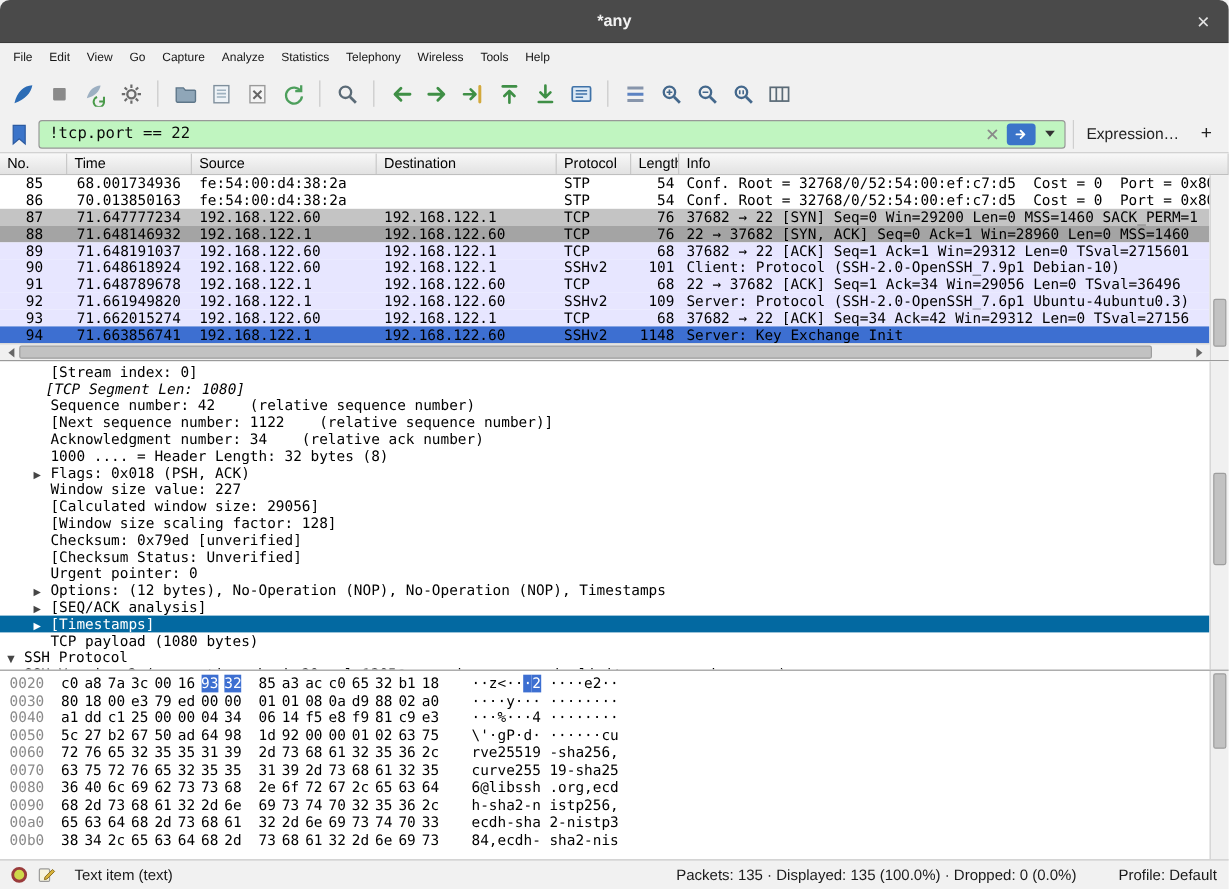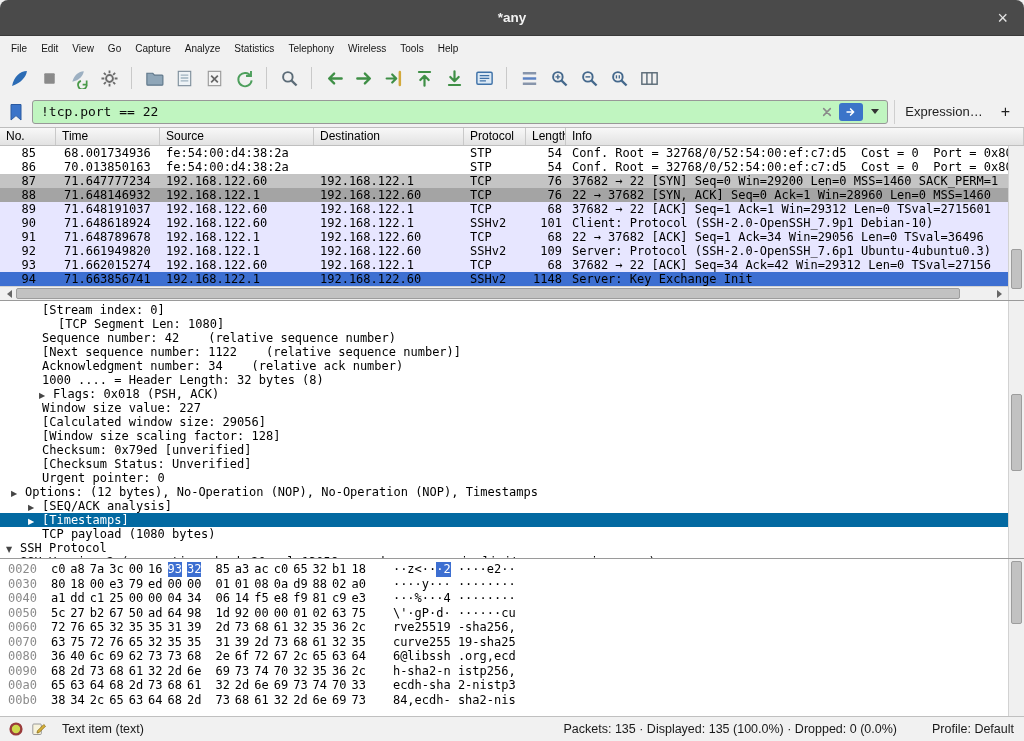--- a/index.html
+++ b/index.html
@@ -292,33 +292,33 @@
       <div class="hs-thumb"></div>
       <div class="hs-arrow hs-right">
           <div class="tri-r"></div>
         </div>
     </div>
   </div>
 
   <div class="details">
     <div class="details-body">
         <div class="drow" style="padding-left: 42px;"><span>[Stream index: 0]</span></div>
-        <div class="drow" style="padding-left: 58px;"><span>[TCP Segment Len: 1080]</span></div>
+        <div class="drow" style="padding-left: 38px; font-style: italic;"><span>[TCP Segment Len: 1080]</span></div>
         <div class="drow" style="padding-left: 42px;"><span>Sequence number: 42    (relative sequence number)</span></div>
         <div class="drow" style="padding-left: 42px;"><span>[Next sequence number: 1122    (relative sequence number)]</span></div>
         <div class="drow" style="padding-left: 42px;"><span>Acknowledgment number: 34    (relative ack number)</span></div>
         <div class="drow" style="padding-left: 42px;"><span>1000 .... = Header Length: 32 bytes (8)</span></div>
-        <div class="drow" style="padding-left: 39px;"><span class="darrow">▶</span><span>Flags: 0x018 (PSH, ACK)</span></div>
+        <div class="drow" style="padding-left: 28px;"><span class="darrow">▶</span><span>Flags: 0x018 (PSH, ACK)</span></div>
         <div class="drow" style="padding-left: 42px;"><span>Window size value: 227</span></div>
         <div class="drow" style="padding-left: 42px;"><span>[Calculated window size: 29056]</span></div>
         <div class="drow" style="padding-left: 42px;"><span>[Window size scaling factor: 128]</span></div>
         <div class="drow" style="padding-left: 42px;"><span>Checksum: 0x79ed [unverified]</span></div>
         <div class="drow" style="padding-left: 42px;"><span>[Checksum Status: Unverified]</span></div>
         <div class="drow" style="padding-left: 42px;"><span>Urgent pointer: 0</span></div>
-        <div class="drow" style="padding-left: 11px;"><span class="darrow">▶</span><span>Options: (12 bytes), No-Operation (NOP), No-Operation (NOP), Timestamps</span></div>
+        <div class="drow" style="padding-left: 28px;"><span class="darrow">▶</span><span>Options: (12 bytes), No-Operation (NOP), No-Operation (NOP), Timestamps</span></div>
         <div class="drow" style="padding-left: 28px;"><span class="darrow">▶</span><span>[SEQ/ACK analysis]</span></div>
         <div class="drow dsel" style="padding-left: 28px;"><span class="darrow">▶</span><span>[Timestamps]</span></div>
         <div class="drow" style="padding-left: 42px;"><span>TCP payload (1080 bytes)</span></div>
         <div class="drow" style="padding-left: 6px;"><span class="darrow">▼</span><span>SSH Protocol</span></div>
         <div class="drow" style="padding-left: 20px;"><span>SSH Version 2 (encryption:chacha20-poly1305@openssh.com mac:&lt;implicit&gt; compression:none)</span></div>
       </div>
     <div class="details-vscroll">
       <div class="vthumb" style="top:36%;height:30%;"></div>
     </div>
   </div>

